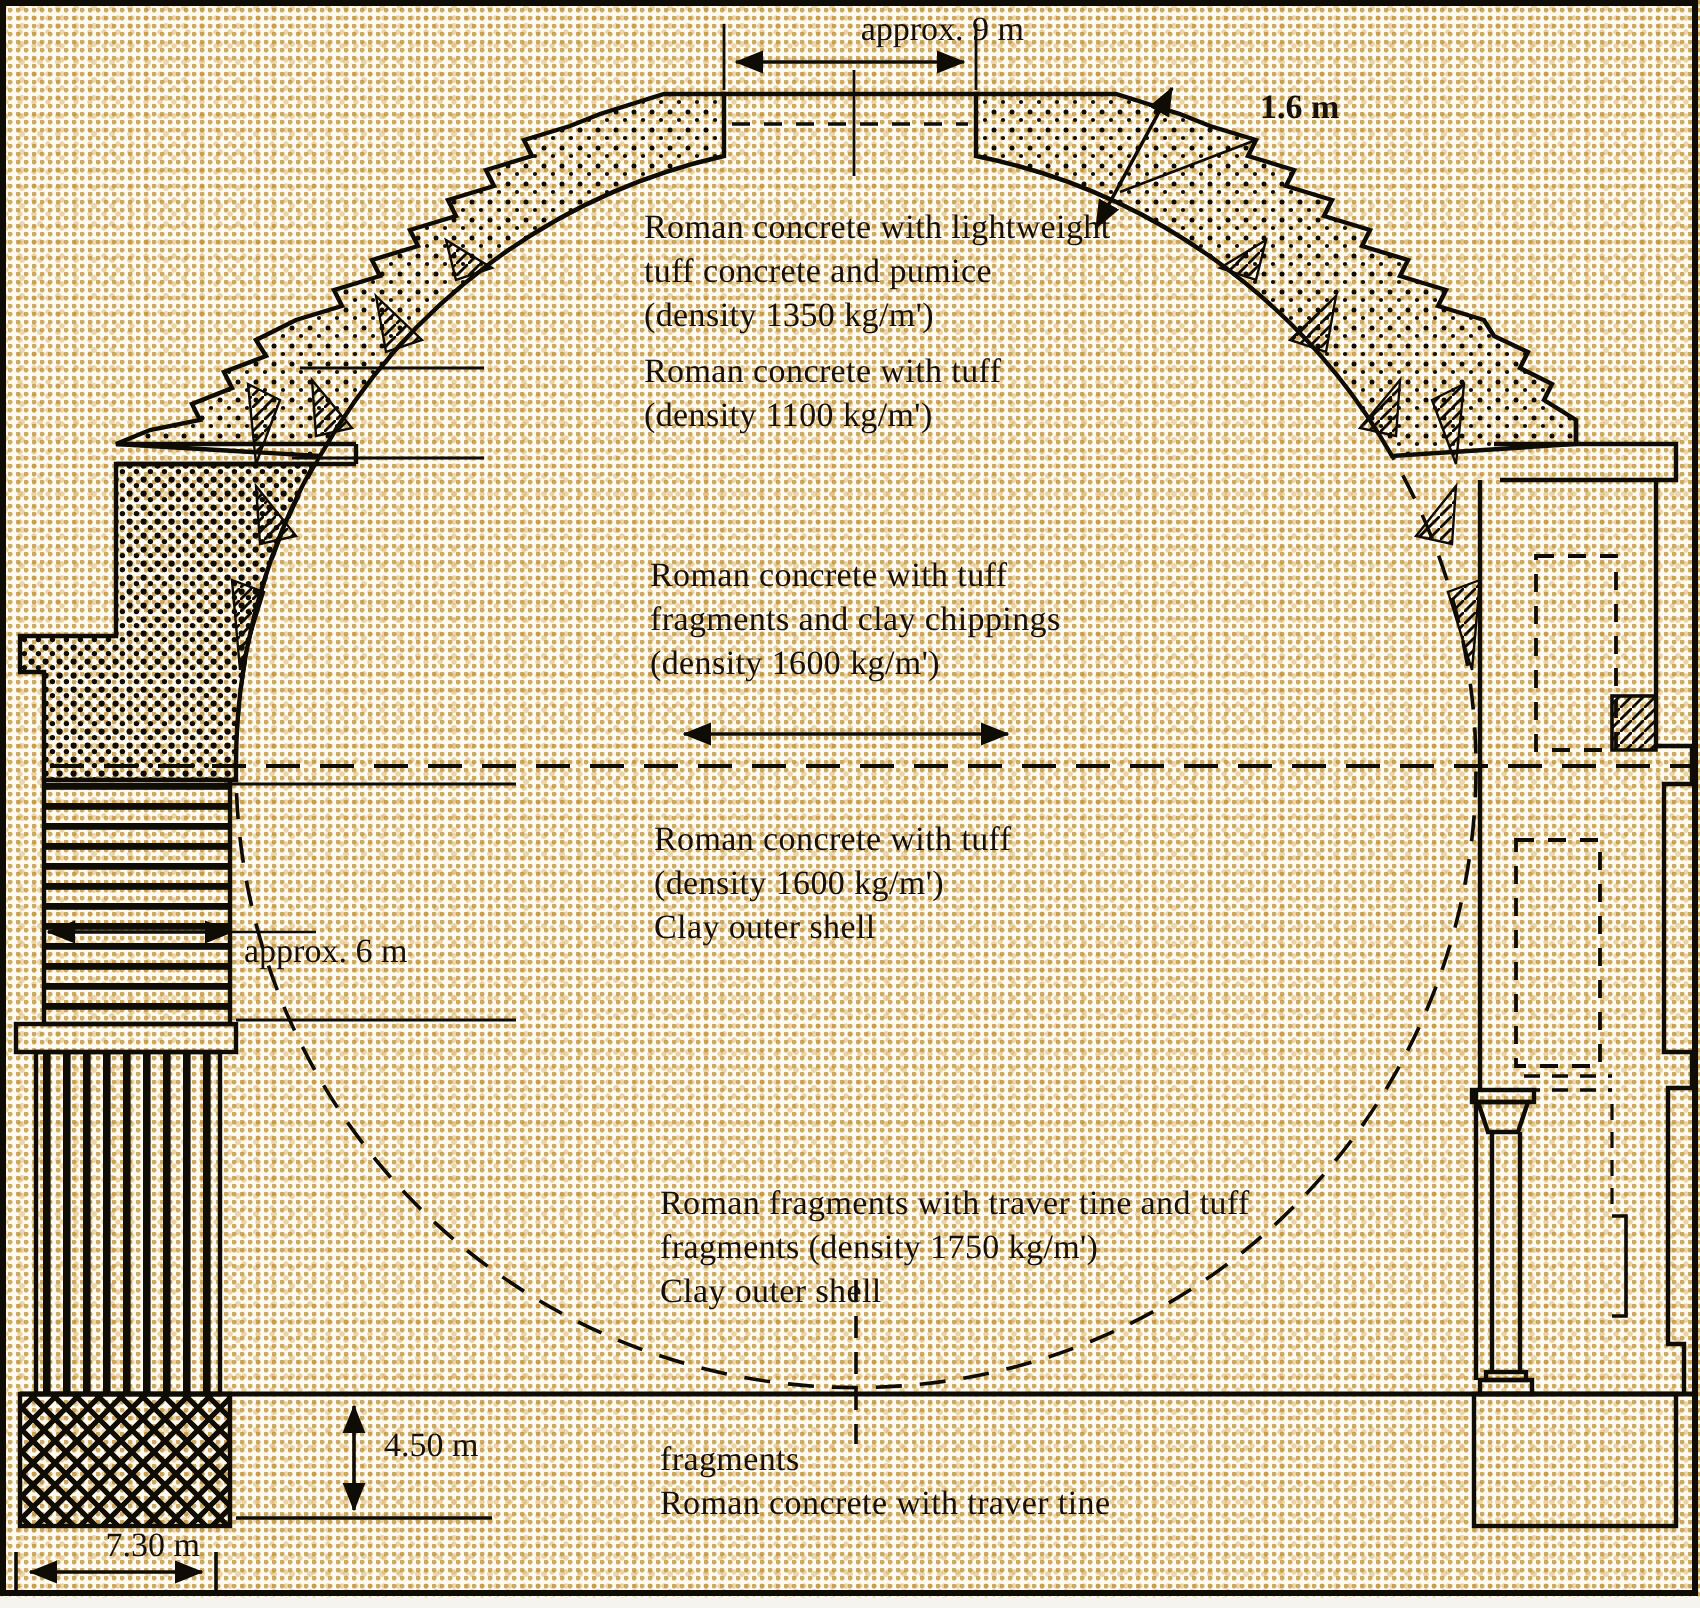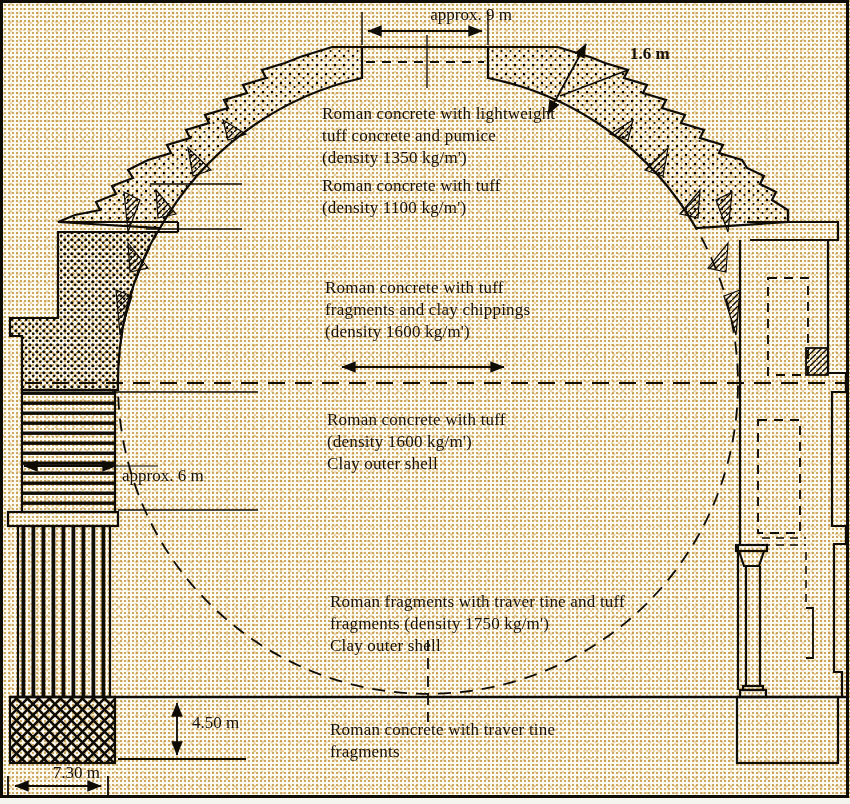--- a/index.html
+++ b/index.html
@@ -178,22 +178,22 @@
     <span>Roman concrete with tuff</span>
     <span>(density 1600 kg/m')</span>
     <span>Clay outer shell</span>
   </div>
   <div class="lbl" style="left:282px;top:591px;">
     <span>Roman fragments with traver tine and tuff</span>
     <span>fragments (density 1750 kg/m')</span>
     <span>Clay outer shell</span>
   </div>
   <div class="lbl" style="left:282px;top:719px;">
+    <span>fragments</span>
     <span>Roman concrete with traver tine</span>
-    <span>fragments</span>
   </div>
 
   <div class="dim center" style="left:337px;top:5px;width:175px;">approx. 9 m</div>
   <div class="dim" style="left:630px;top:44px;font-weight:bold;">1.6 m</div>
   <div class="dim" style="left:122px;top:466px;">approx. 6 m</div>
   <div class="dim" style="left:192px;top:713px;">4.50 m</div>
   <div class="dim center" style="left:0;top:763px;width:100px;">7.30 m</div>
 
   <div class="bottom-strip"></div>
 </div>

